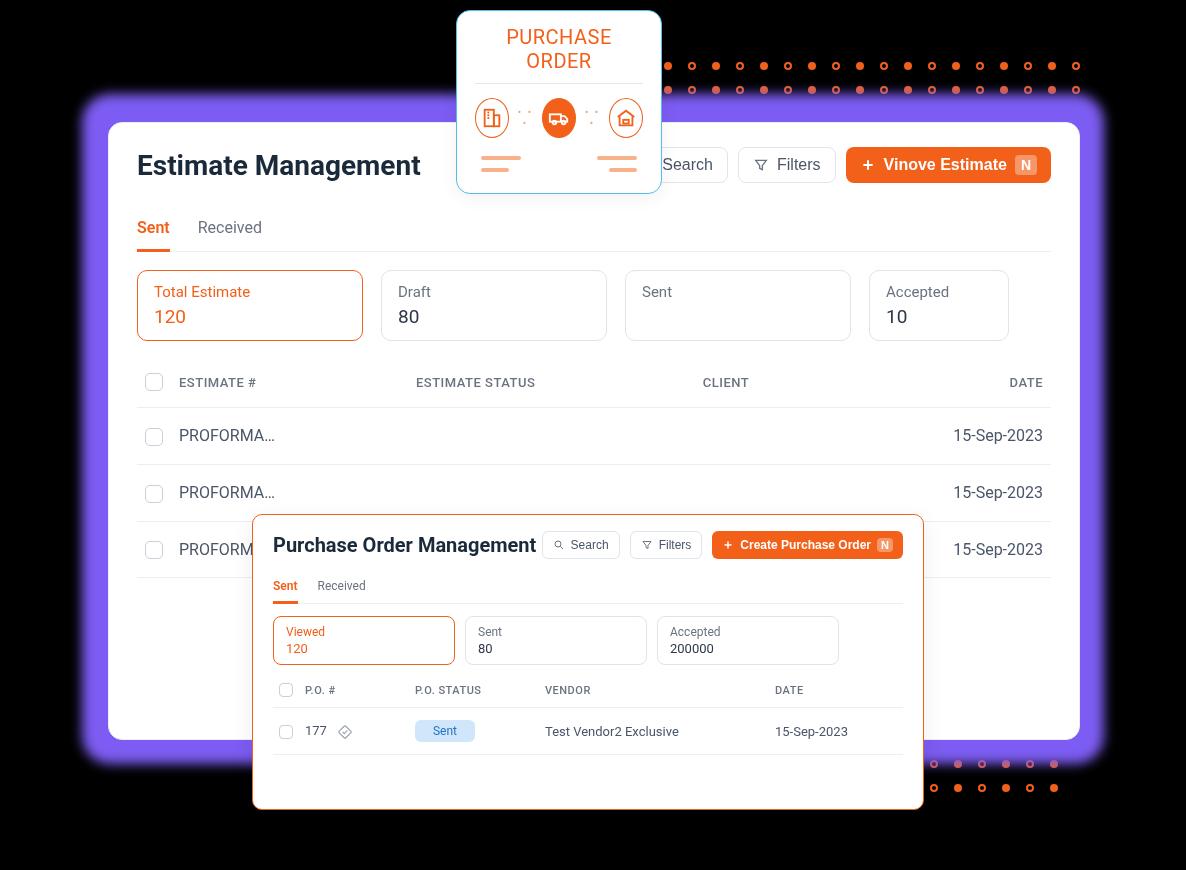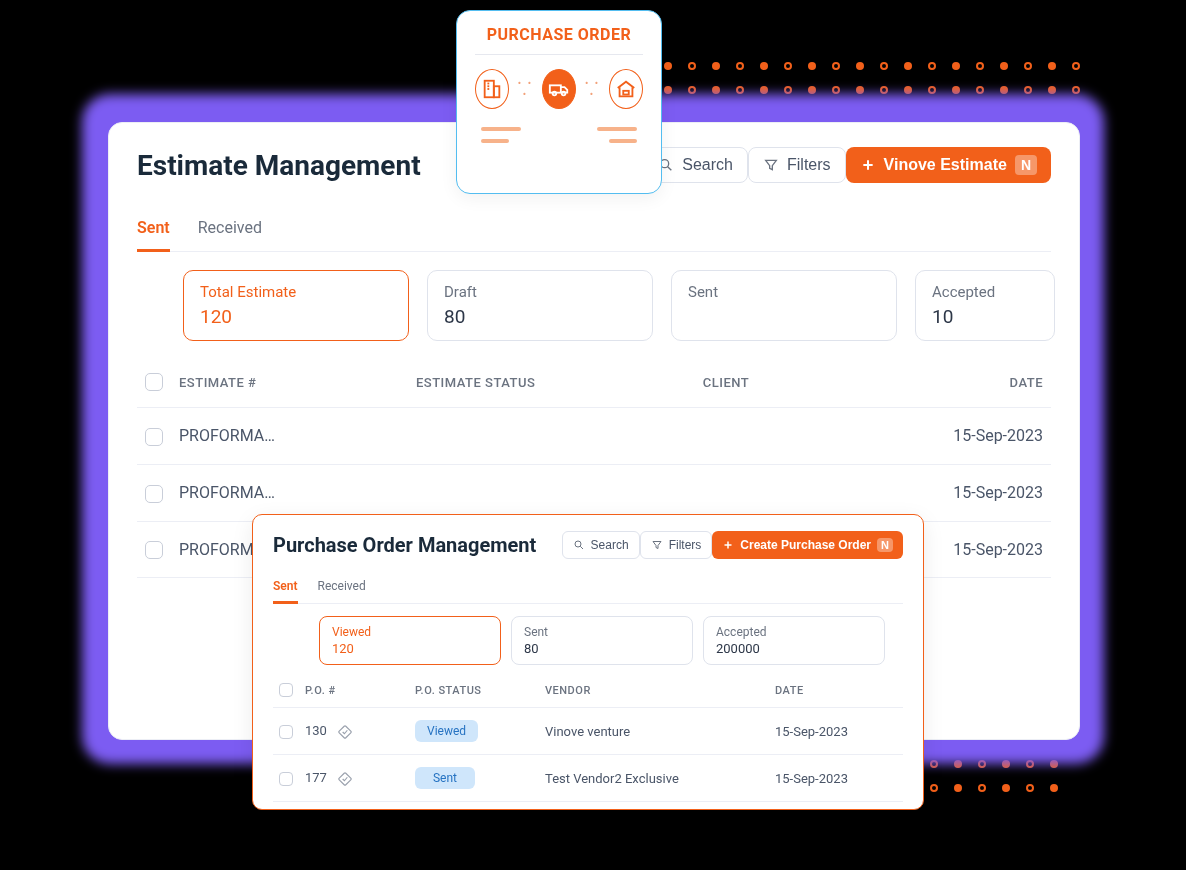--- a/index.html
+++ b/index.html
@@ -36,21 +36,21 @@
     border-radius: 14px;
     padding: 26px 28px 0 28px;
     border: 1px solid #eceef5;
     overflow: hidden;
   }
   .card-title {
     font-size: 28px; font-weight: 700; color: #1a2a3a;
   }
   .toolbar {
     position: absolute; right: 28px; top: 24px;
-    display: flex; 
+    display: flex; gap: 10px;
   }
   .btn {
     display: inline-flex; align-items: center; gap: 8px;
     border: 1px solid #dfe3ec; background: #fff;
     border-radius: 8px; padding: 8px 14px;
     font-size: 16px; color: #4a5568; cursor: pointer;
   }
   .btn.primary {
     background: #f2601a; color: #fff; border: none;
     font-weight: 600;
@@ -79,21 +79,20 @@
   .stat-row {
     display: flex; gap: 18px; margin-top: 18px;
   }
   .stat-card {
     flex: 0 0 auto; width: 226px;
     border: 1px solid #dfe3ec; border-radius: 10px;
     padding: 12px 16px;
   }
   .stat-card.active {
     border: 1.5px solid #f2601a;
-    margin-left: 46px;
   }
   .stat-label { font-size: 15px; color: #6b7380; }
   .stat-value { font-size: 19px; color: #2d3748; margin-top: 4px; }
   .stat-card.active .stat-label,
   .stat-card.active .stat-value { color: #f2601a; }
 
   table.grid {
     width: 100%; border-collapse: collapse; margin-top: 22px;
     font-size: 16px;
   }
@@ -156,21 +155,21 @@
     left: 456px; top: 10px;
     width: 206px; height: 184px;
     background: #fff;
     border: 1.5px solid #53bdf0;
     border-radius: 14px;
     padding: 14px 18px 14px 18px;
     text-align: center;
     box-shadow: 0 4px 18px rgba(0,0,0,0.06);
   }
   .po-badge-title {
-    font-size: 16px; letter-spacing: 0.5px; color: #f2601a; font-weight: 700;
+    font-size: 20px; letter-spacing: 0.5px; color: #f2601a; font-weight: 400;
   }
   .po-badge hr {
     border: none; border-top: 1px solid #e6e8ef; margin: 10px 0 14px 0;
   }
   .po-icons {
     display: flex; align-items: center; justify-content: center; gap: 6px;
   }
   .po-circle {
     width: 40px; height: 40px; border-radius: 50%;
     border: 1.5px solid #f2601a; display:flex; align-items:center; justify-content:center;
@@ -429,33 +428,20 @@
         <th style="width:110px">P.O. #</th>
         <th style="width:130px">P.O. STATUS</th>
         <th>VENDOR</th>
         <th>DATE</th>
       </tr>
     </thead>
     <tbody>
       <tr>
         <td><span class="chk"></span></td>
         <td>
-          <span>130</span>
-          <svg class="mini-icon" width="14" height="14" viewBox="0 0 24 24" fill="none" stroke="#9aa1ad" stroke-width="2">
-              <rect x="4" y="4" width="16" height="16" rx="2" transform="rotate(45 12 12)"></rect>
-              <path d="M8 12l3 3 5-6"></path>
-            </svg>
-        </td>
-        <td><span class="pill viewed">Viewed</span></td>
-        <td>Vinove venture</td>
-        <td>15-Sep-2023</td>
-      </tr>
-      <tr>
-        <td><span class="chk"></span></td>
-        <td>
           <span>177</span>
           <svg class="mini-icon" width="14" height="14" viewBox="0 0 24 24" fill="none" stroke="#9aa1ad" stroke-width="2">
               <rect x="4" y="4" width="16" height="16" rx="2" transform="rotate(45 12 12)"></rect>
               <path d="M8 12l3 3 5-6"></path>
             </svg>
         </td>
         <td><span class="pill sent">Sent</span></td>
         <td>Test Vendor2 Exclusive</td>
         <td>15-Sep-2023</td>
       </tr>

